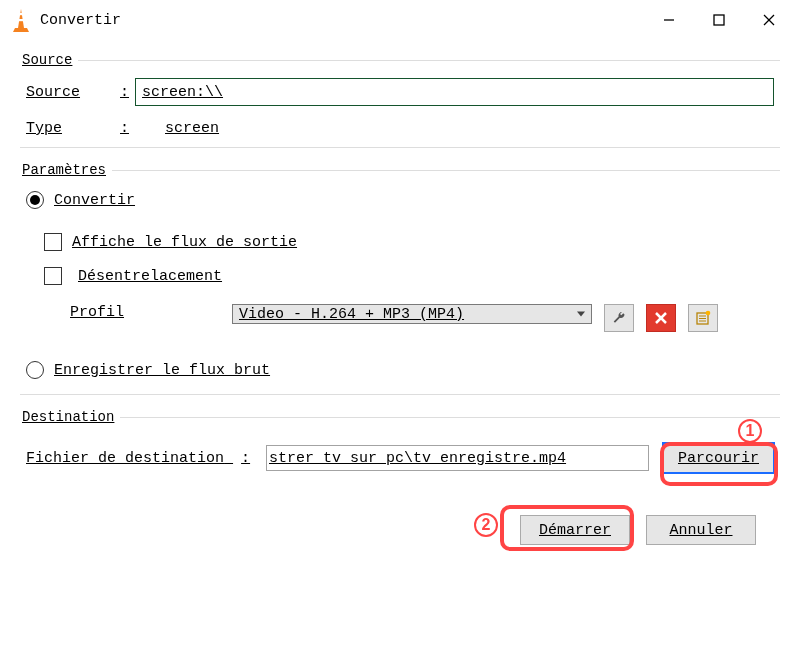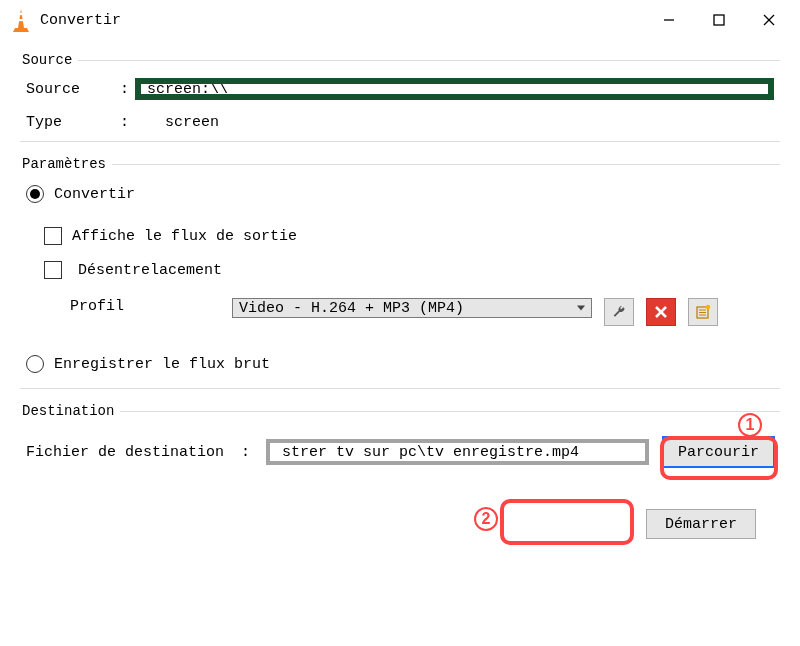--- a/index.html
+++ b/index.html
@@ -35,20 +35,21 @@
     width: 50px; height: 36px;
     display: flex; align-items: center; justify-content: center;
     font-family: "Segoe UI", Arial, sans-serif;
     font-size: 13px;
     color: #000;
     cursor: default;
   }
   .winbtn svg { display:block; }
   .client {
     padding: 4px 20px 0 20px;
+    text-decoration: underline;
   }
   fieldset.group {
     border: 1px solid #ddd;
     border-left: none;
     border-right: none;
     border-bottom: none;
     margin: 8px 0 14px 0;
     padding: 0;
     position: relative;
   }
@@ -67,22 +68,22 @@
     align-items: center;
     padding: 10px 6px;
   }
   .lbl {
     min-width: 90px;
     letter-spacing: 0px;
   }
   .colon { margin: 0 6px 0 4px; }
   .textinput {
     flex: 1;
-    height: 22px;
-    border: 6px solid #14532d;
+    height: 28px;
+    border: 1px solid #14532d;
     padding: 2px 6px;
     font-family: "Courier New", monospace;
     font-size: 15px;
     background: #fff;
   }
   .radio, .check {
     display: flex;
     align-items: center;
     gap: 10px;
     padding: 5px 6px;
@@ -155,22 +156,22 @@
   .dest-row {
     display: flex;
     align-items: center;
     padding: 18px 6px 10px 6px;
     gap: 14px;
   }
   .dest-label { min-width: 226px; }
   .dest-input {
     flex: 1;
     height: 26px;
-    border: 4px solid #a3a3a3;
-    padding: 2px 12px;
+    border: 1px solid #a3a3a3;
+    padding: 2px 2px;
     font-family: "Courier New", monospace;
     font-size: 15px;
   }
   .footer {
     display: flex;
     justify-content: flex-end;
     gap: 16px;
     padding: 18px 24px 0 0;
   }
   .callout {
@@ -308,18 +309,19 @@
       <input type="text" class="dest-input" value="strer tv sur pc\tv enregistre.mp4" style="">
       <span class="btn blue-outline" style="min-width:96px;">Parcourir</span>
     </div>
 
     <span class="callout-num" style="right:18px; top:-6px;">1</span>
     <div class="callout" style="right:2px; top:17px; width:118px; height:44px;"></div>
   </fieldset>
 
   <div class="footer" style="position:relative;">
     <span class="btn" style="min-width:110px;">Démarrer</span>
+    <span class="btn" style="min-width:110px;">Annuler</span>
 
     <span class="callout-num" style="right:282px; top:16px;">2</span>
     <div class="callout" style="right:146px; top:8px; width:134px; height:46px;"></div>
   </div>
 
 </div>
 
 </body></html>

